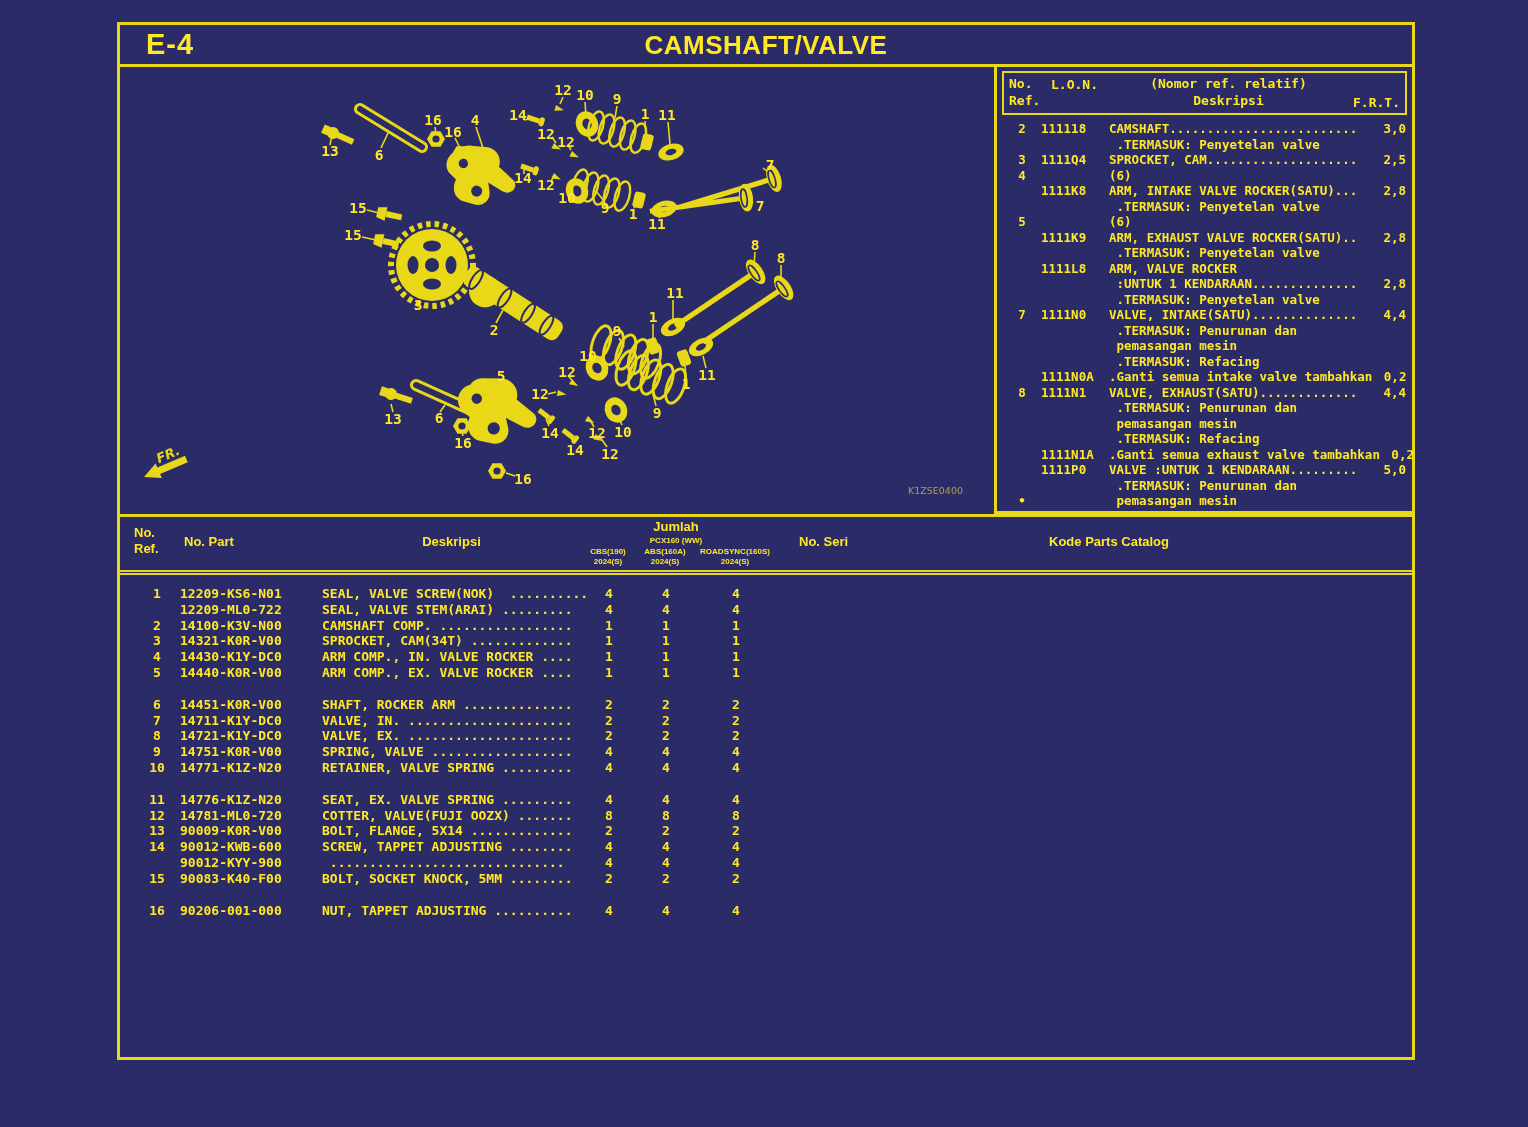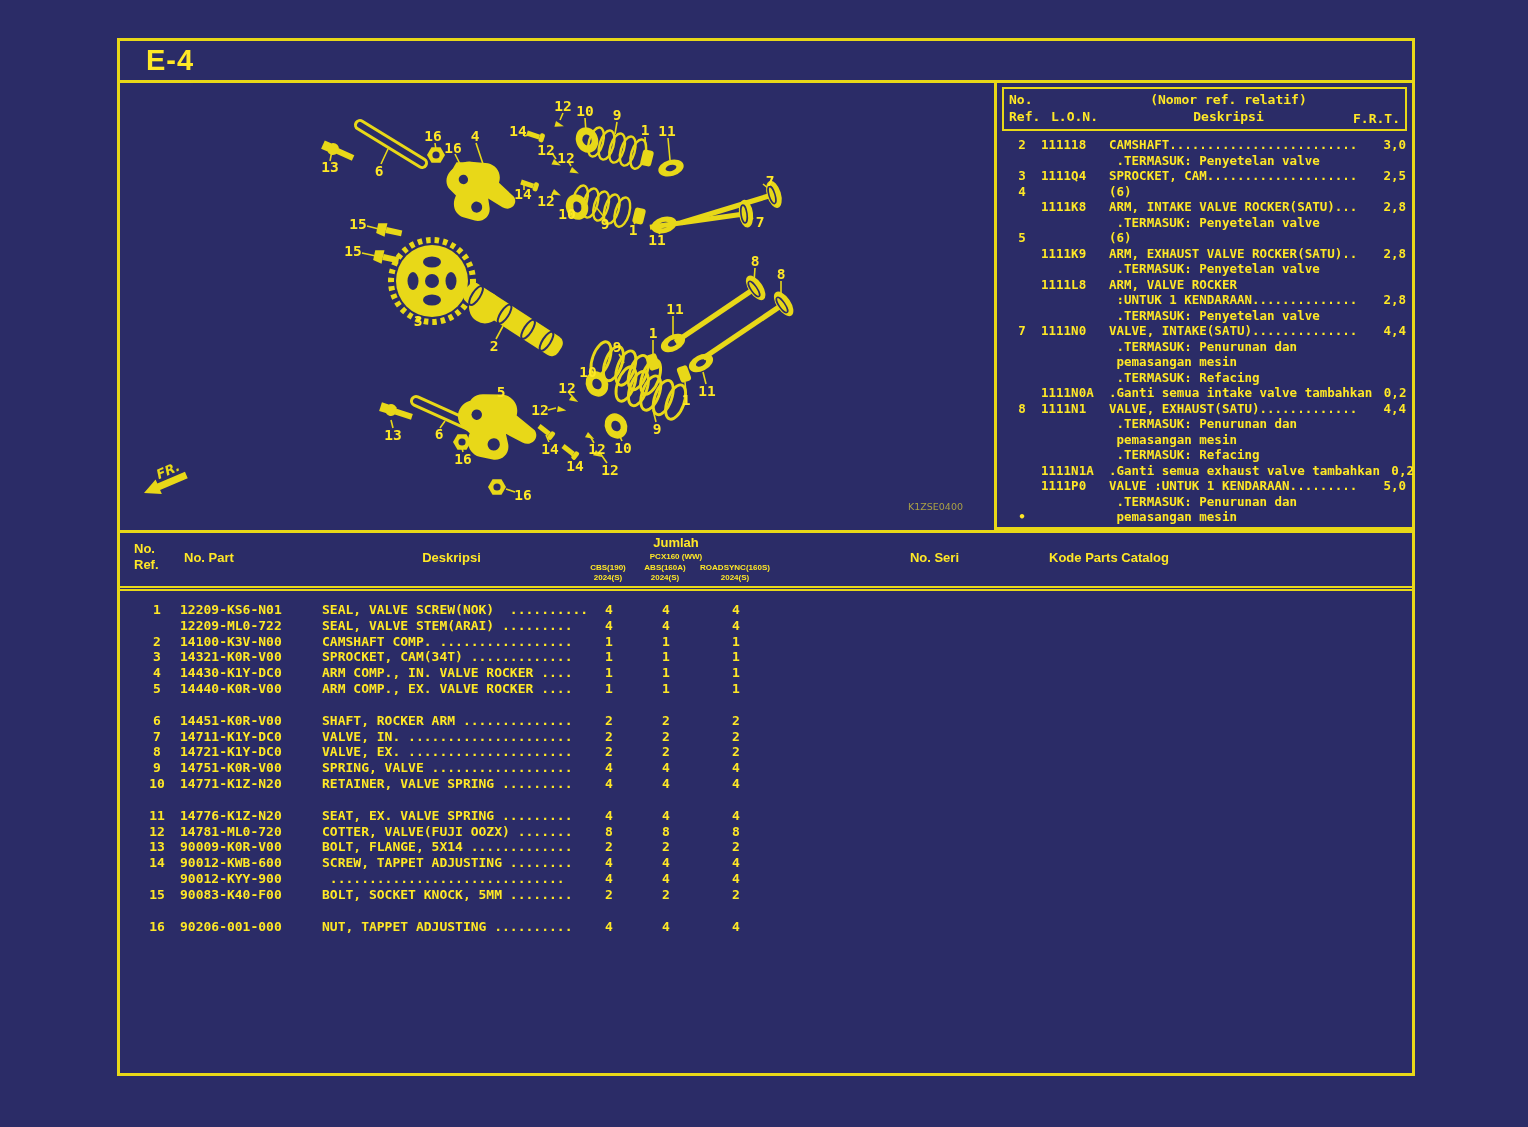--- a/index.html
+++ b/index.html
@@ -1,36 +1,36 @@
 <!DOCTYPE html>
 <html><head>
 <meta charset="utf-8">
 <style>
   html,body{margin:0;padding:0}
   body{position:relative;width:1528px;height:1127px;background:#2b2c67;overflow:hidden;
        font-family:"DejaVu Sans Mono",monospace}
-  .frame{position:absolute;left:117px;top:38px;width:1292px;height:1032px;border:3px solid #e8d818}
+  .frame{position:absolute;left:117px;top:22px;width:1292px;height:1032px;border:3px solid #e8d818}
   .titlebar{position:relative;height:39px;border-bottom:3px solid #e8d818}
   .sec-code{position:absolute;left:26px;top:3px;font:bold 29px "Liberation Sans",sans-serif;
             color:#ffe826;letter-spacing:1px}
   .title{position:absolute;left:0;right:0;top:5px;text-align:center;
          font:bold 26px "Liberation Sans",sans-serif;color:#ffe826;letter-spacing:.5px}
   .content{position:relative;height:447px}
   .diagram{position:absolute;left:0;top:0;width:871px;height:447px}
   .diagram svg{position:absolute;left:0;top:0}
   .callouts{position:absolute;left:0;top:0;width:871px;height:447px;pointer-events:none}
   .callouts span{position:absolute;transform:translate(-50%,-50%);
                  font:bold 14.5px "DejaVu Sans Mono",monospace;color:#ffe826}
   .lon-panel{position:absolute;right:0;top:0;width:418px;height:447px;box-sizing:border-box;
              border-left:3px solid #e8d818;border-bottom:3px solid #e8d818;color:#ffe826}
   .lon-head{position:relative;margin:4px 5px 3px 5px;border:2px solid #e8d818;height:40px;
             display:flex;font:bold 13px "DejaVu Sans Mono",monospace}
   .lh-ref{width:42px;padding:2px 0 0 5px;line-height:17px}
   .lh-ref span{display:block}
-  .lh-lon{width:64px;padding-top:20px}
+  .lh-lon{width:64px;padding-top:4px}
   .lh-desc{flex:1;text-align:center;line-height:17px;padding-top:2px}
   .lh-desc span{display:block}
   .lh-frt{width:58px;display:flex;padding:12px 5px 3px 0}
   .lh-frt span{margin-top:auto;margin-left:auto}
   .lon-rows{padding:3px 6px 0 6px;font:bold 12.5px "DejaVu Sans Mono",monospace;line-height:15.5px}
   .lr{display:flex;white-space:pre}
   .c-ref{width:38px;text-align:center;flex:none}
   .c-lon{width:68px;flex:none}
   .c-desc{flex:1;overflow:visible}
   .c-frt{width:34px;text-align:right;flex:none}
@@ -43,40 +43,41 @@
   .h-ref span{display:block}
   .h-part{left:64px;width:140px;top:17px;text-align:left}
   .h-desc{left:204px;width:255px;top:17px;text-align:center}
   .h-jumlah{left:459px;width:194px;top:2px;text-align:center}
   .h-model{left:459px;width:194px;top:19px;text-align:center;font-size:8px}
   .h-q{top:30px;font-size:8px;text-align:center;line-height:10px}
   .h-q span{display:block}
   .h-q1{left:459px;width:58px}
   .h-q2{left:517px;width:56px}
   .h-q3{left:573px;width:84px}
-  .h-seri{left:679px;width:160px;top:17px;text-align:right}
+  .h-seri{left:679px;width:160px;top:17px;text-align:left}
   .h-kode{left:839px;width:300px;top:17px;text-align:center}
   .pt-body{padding:14px 0 0 14px;font:bold 13px "DejaVu Sans Mono",monospace;line-height:15.8px}
   .group{margin-bottom:16px}
   .pr{display:flex;white-space:pre}
   .pr-ref{width:46px;text-align:center;flex:none}
   .pr-part{width:142px;flex:none}
   .pr-desc{width:258px;flex:none}
   .pr-q1{width:58px;text-align:center;flex:none}
   .pr-q2{width:56px;text-align:center;flex:none}
   .pr-q3{width:84px;text-align:center;flex:none}
 </style>
 </head>
 <body>
 
 <div class="page">
   <div class="frame">
 
     <div class="titlebar">
       <span class="sec-code">E-4</span>
+      <span class="title">CAMSHAFT/VALVE</span>
     </div>
 
     <div class="content">
 
       <div class="diagram">
         <svg width="871" height="447" viewBox="0 0 871 447">
           <defs>
             <g id="coil" fill="none" stroke="#e8d818" stroke-width="2.4">
               <ellipse cx="0" cy="0" rx="7" ry="15"></ellipse>
                 <ellipse cx="11" cy="0" rx="7" ry="15"></ellipse>

